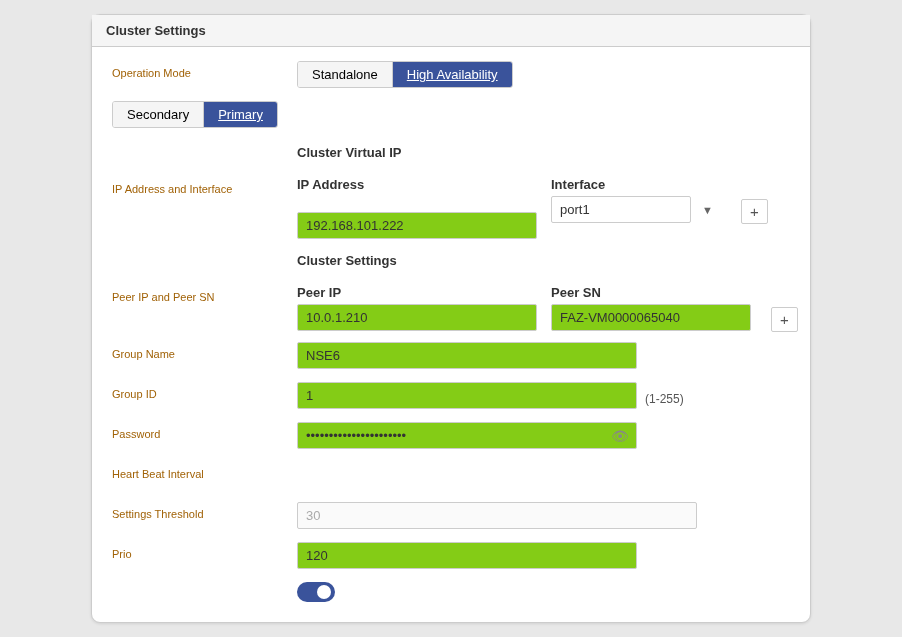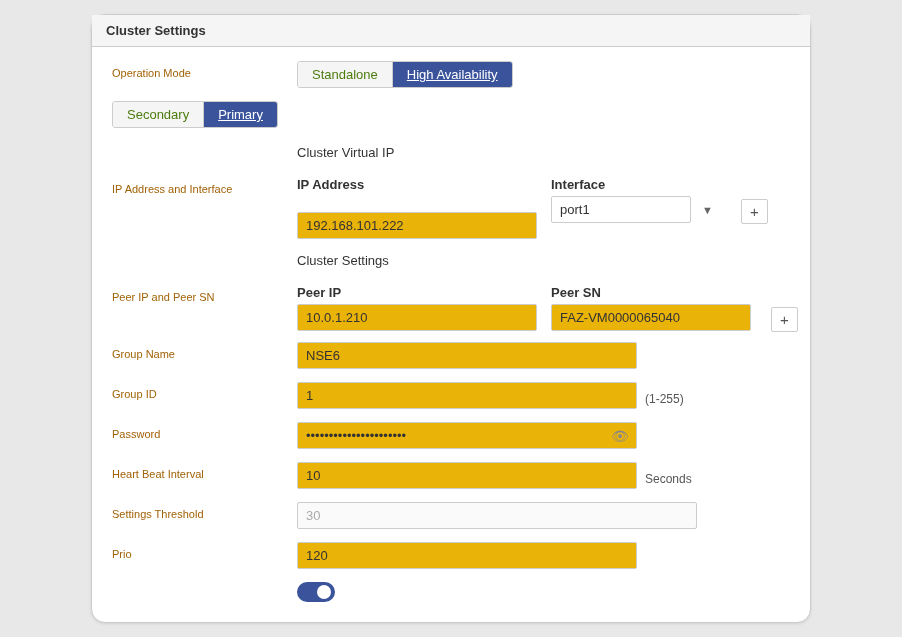--- a/index.html
+++ b/index.html
@@ -9,21 +9,21 @@
       font-size: 13px;
       display: flex;
       justify-content: center;
       align-items: center;
       min-height: 637px;
       width: 902px;
     }
     .panel {
       background: #fff;
       border: 1px solid #ccc;
-      border-radius: 14px;
+      border-radius: 9px;
       width: 720px;
       padding: 0;
       box-shadow: 0 1px 3px rgba(0,0,0,0.1);
     }
     .panel-title {
       background: #f5f5f5;
       border-bottom: 1px solid #ccc;
       padding: 8px 14px;
       font-weight: bold;
       font-size: 13px;
@@ -56,33 +56,33 @@
       border: 1px solid #ccc;
       border-radius: 3px;
       overflow: hidden;
     }
     .btn-group .btn {
       padding: 5px 14px;
       border: none;
       cursor: pointer;
       font-size: 13px;
       background: #f5f5f5;
-      color: #4d7c0f;
+      color: #000000;
       outline: none;
     }
     .btn-group .btn.active {
       background: #3a539b;
       color: #fff;
       text-decoration: underline;
     }
     .btn-group .btn + .btn {
       border-left: 1px solid #ccc;
     }
     .section-title {
-      font-weight: normal;
+      font-weight: bold;
       font-size: 13px;
       color: #333;
       margin-bottom: 6px;
       margin-top: 4px;
     }
     .field-grid {
       display: flex;
       gap: 14px;
       align-items: flex-start;
       width: 100%;
@@ -101,21 +101,21 @@
       color: #333;
       margin-bottom: 4px;
     }
     .form-input {
       border: 1px solid #ccc;
       border-radius: 2px;
       padding: 5px 8px;
       font-size: 13px;
       color: #333;
       outline: none;
-      background: #eab308;
+      background: #84cc16;
       width: 100%;
     }
     .form-input.disabled {
       color: #aaa;
       background: #fafafa;
     }
     .select-wrapper {
       position: relative;
       display: inline-flex;
       align-items: center;
@@ -302,24 +302,20 @@
       <div class="form-controls">
         <div class="password-wrapper">
           <input class="form-input" type="password" value="passwordvalue123456789" style="">
           <span class="eye-icon">👁</span>
         </div>
       </div>
     </div>
 
     <div class="form-row">
       <div class="form-label">Heart Beat Interval</div>
-      <div class="form-controls">
-        <input class="form-input" type="text" style="width: 340px;" value="10">
-        <span class="hint-text">Seconds</span>
-      </div>
     </div>
 
     <div class="form-row">
       <div class="form-label">Settings Threshold</div>
       <div class="form-controls">
         <input class="form-input disabled" type="text" style="width: 400px;" value="30" disabled="">
       </div>
     </div>
 
     <div class="form-row">

